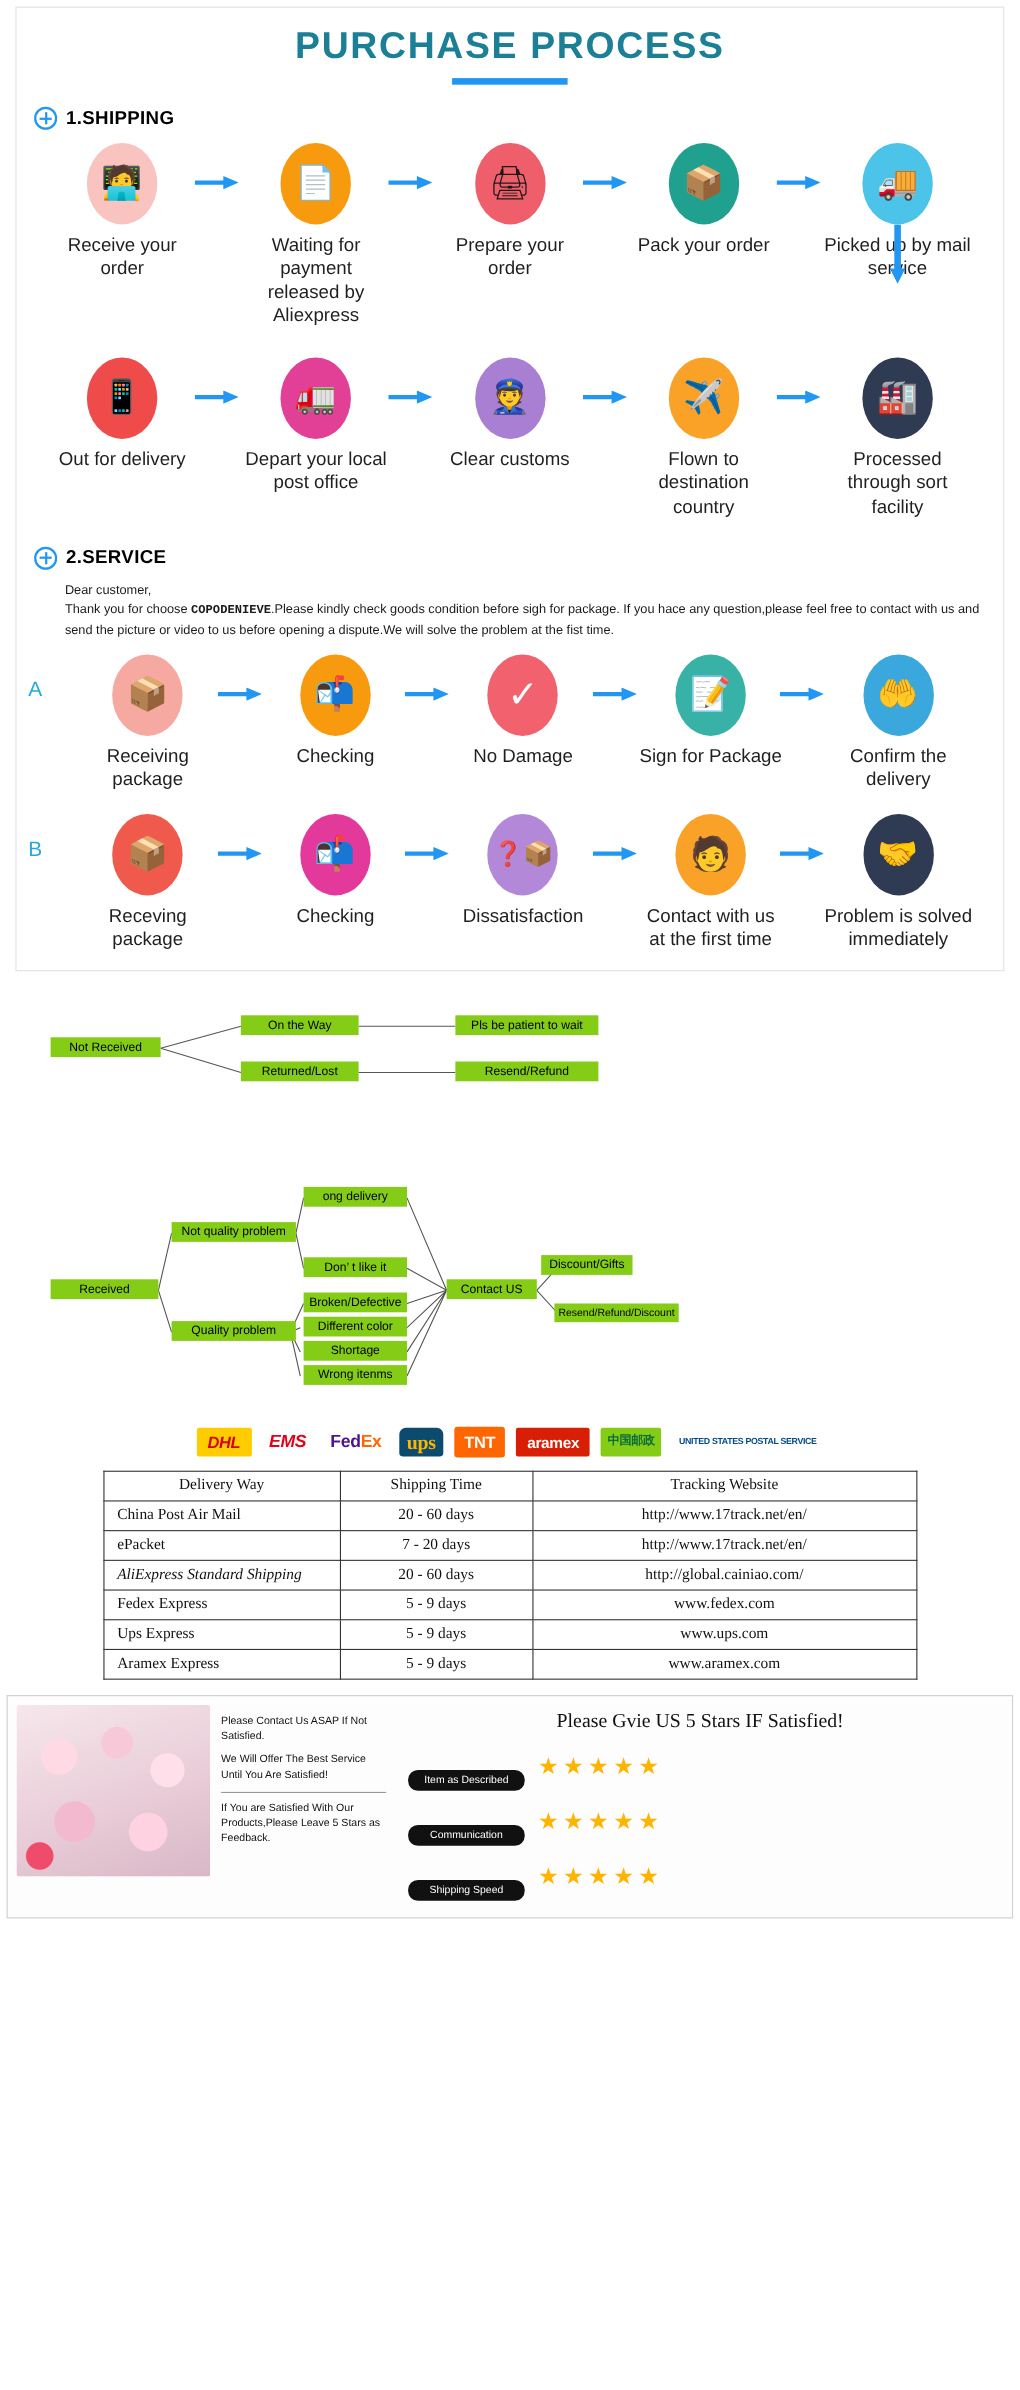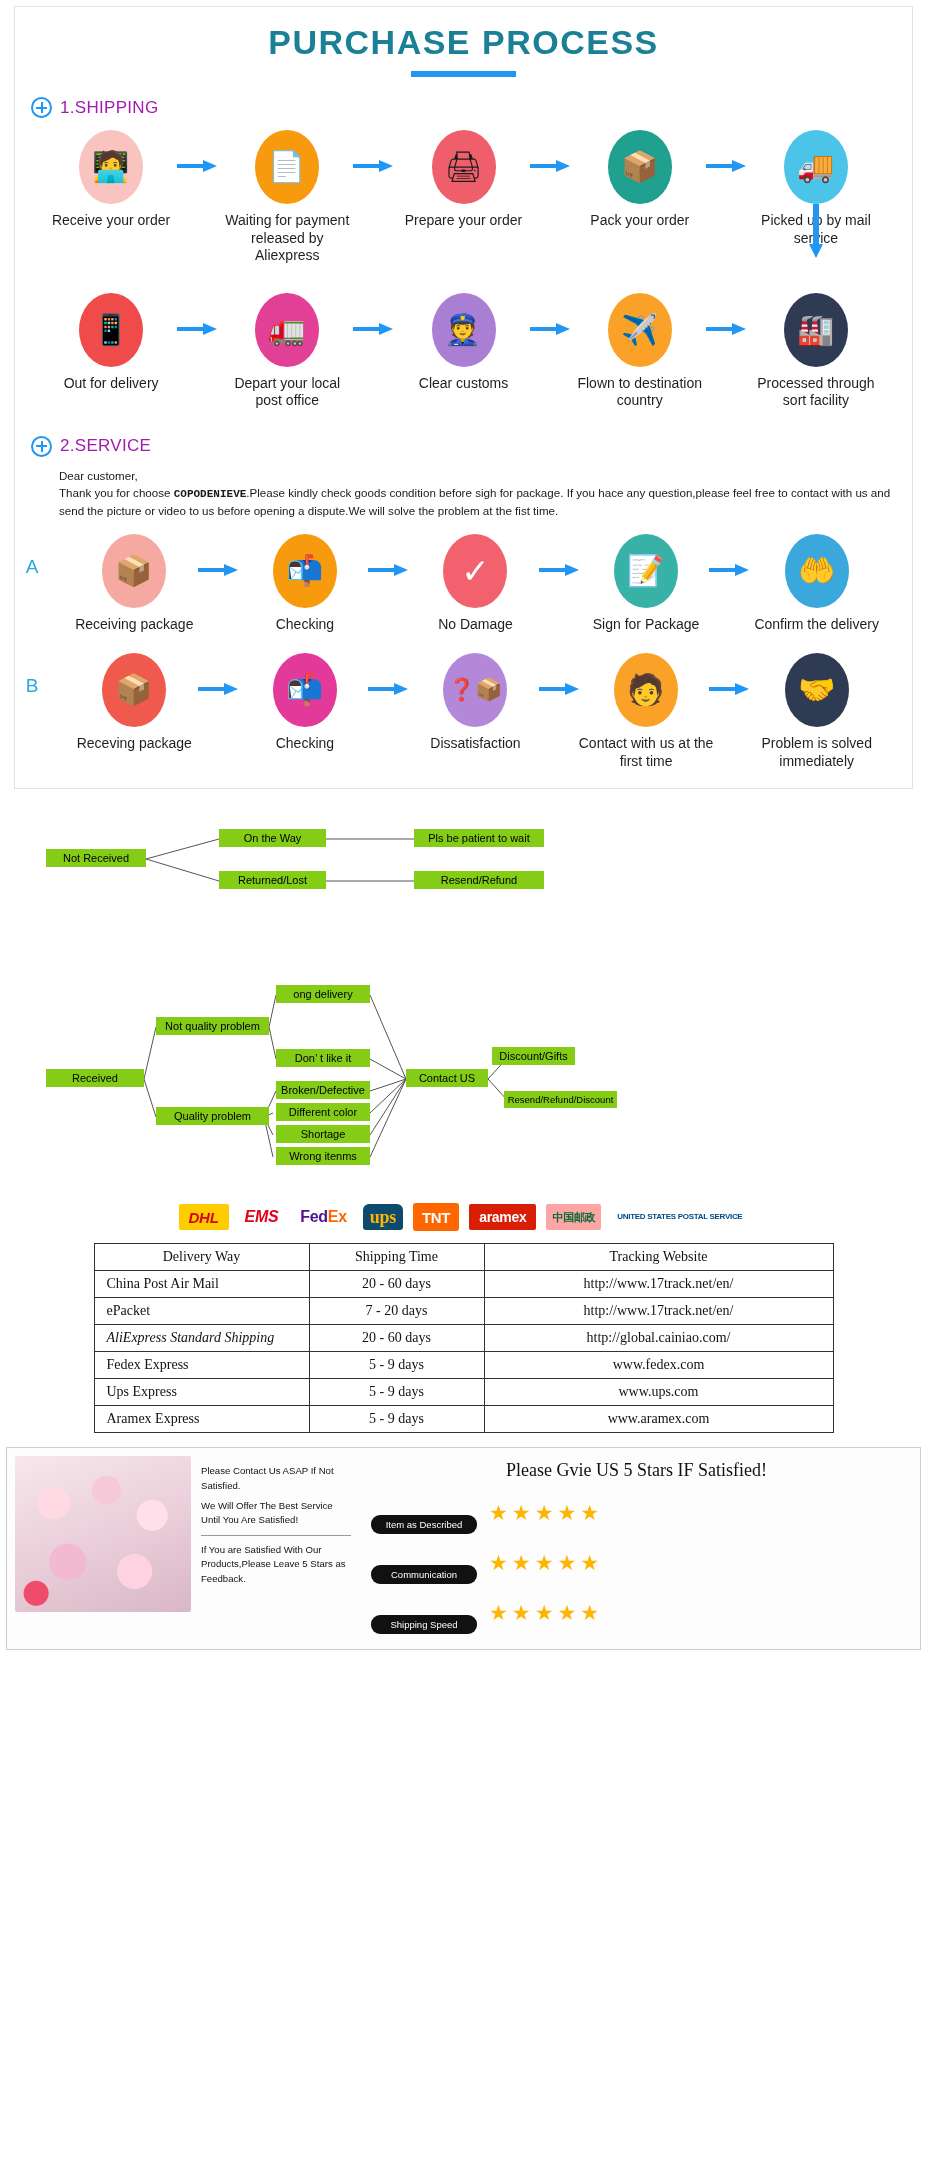--- a/index.html
+++ b/index.html
@@ -39,32 +39,32 @@
   .plus-icon {
     width:21px; height:21px; flex:0 0 auto;
     border:2px solid #2196f3; border-radius:50%;
     position:relative;
   }
   .plus-icon::before, .plus-icon::after {
     content:""; position:absolute; background:#2196f3;
   }
   .plus-icon::before { left:50%; top:3px; bottom:3px; width:2px; transform:translateX(-50%); }
   .plus-icon::after  { top:50%; left:3px; right:3px; height:2px; transform:translateY(-50%); }
-  .sec-title { font-size:17px; font-weight:normal; color:#a21caf; letter-spacing:0.3px; }
+  .sec-title { font-size:17px; font-weight:bold; color:#000000; letter-spacing:0.3px; }
 
   .steps { display:flex; padding:12px 8px 0 8px; }
   .step { flex:1; display:flex; flex-direction:column; align-items:center; position:relative; }
   .bubble {
     width:64px; height:74px; border-radius:50%;
     display:flex; align-items:center; justify-content:center;
     font-size:30px; line-height:1; overflow:hidden;
     position:relative;
   }
   .step-label {
-    margin-top:8px; font-size:14px; text-align:center;
+    margin-top:8px; font-size:17px; text-align:center;
     color:#1f1f1f; line-height:1.25; max-width:135px;
   }
   .arrow {
     position:absolute; top:30px; right:-18px; width:40px; height:12px;
   }
   .arrow svg { display:block; }
   .down-arrow { position:absolute; left:50%; top:74px; transform:translateX(-50%); }
 
   .service-text {
     margin:10px 16px 0 44px;
@@ -99,21 +99,21 @@
     font-family:"Liberation Sans", sans-serif; letter-spacing:-0.3px;
   }
   .logo-dhl { background:#ffcc00; color:#d40511; font-style:italic; font-size:15px; padding:2px 10px; }
   .logo-ems { background:#fff; color:#e2001a; font-style:italic; font-size:16px; border:none; }
   .logo-fedex { background:#fff; font-size:16px; }
   .logo-fedex .fx-a { color:#4d148c; }
   .logo-fedex .fx-b { color:#ff6600; }
   .logo-ups { background:#0c4a6e; color:#ffb500; border-radius:6px 6px 3px 3px; font-size:18px; padding:3px 7px;font-family:Liberation Serif, serif; }
   .logo-tnt { background:#ff6600; color:#fff; font-size:15px; padding:14px 9px; border-radius:3px; }
   .logo-aramex { background:#d81e05; color:#fff; font-size:14px; padding:4px 10px; }
-  .logo-cp { background:#fca5a5; color:#0b6b3a; font-size:11px; text-align:center; line-height:1.05; }
+  .logo-cp { background:#84cc16; color:#0b6b3a; font-size:11px; text-align:center; line-height:1.05; }
   .logo-usps { background:#fff; color:#004b87; font-size:8px; line-height:1.05; text-align:left; }
 
   
   table.tracking {
     border-collapse:collapse; margin:0 auto; width:740px;
     font-size:13px;
   }
   table.tracking th, table.tracking td {
     border:1px solid #333; padding:5px 6px; text-align:center;
     font-weight:normal; color:#111;

